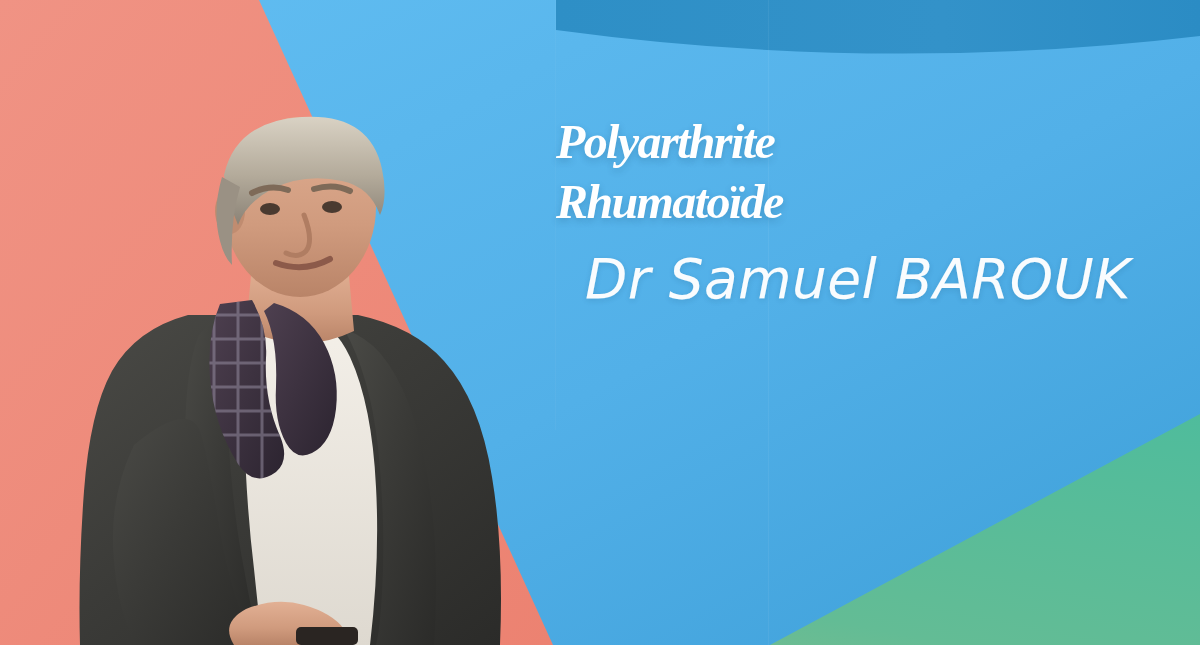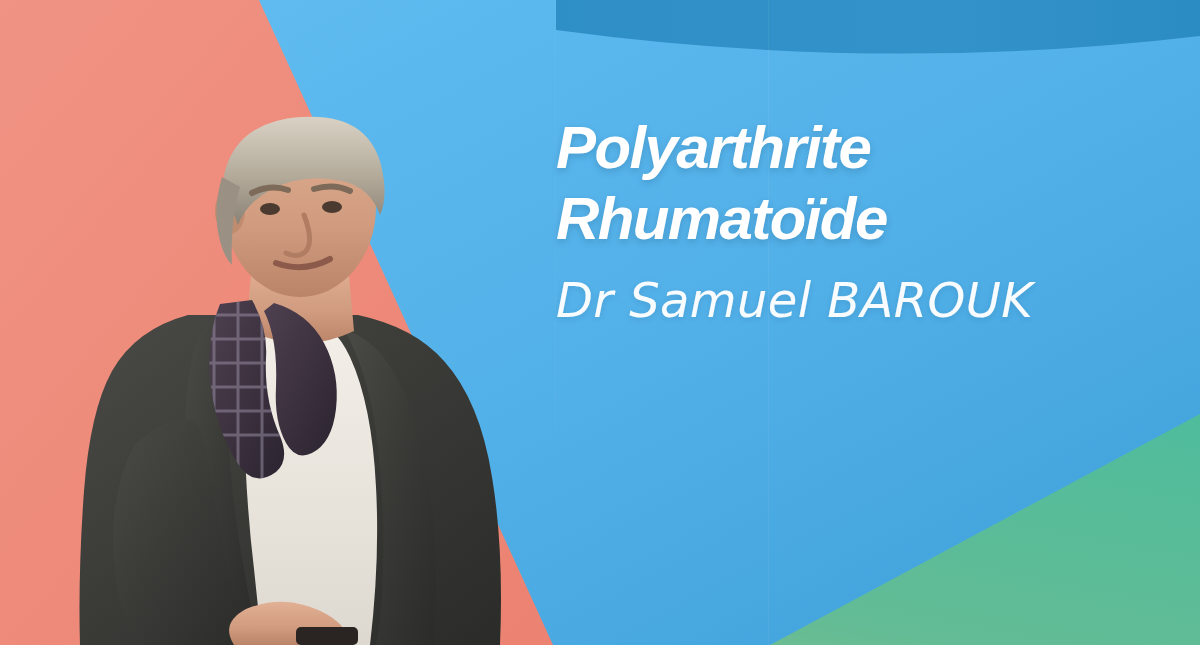--- a/index.html
+++ b/index.html
@@ -54,42 +54,43 @@
 
   
   .textblock {
     position:absolute;
     left:556px;
     top:118px;
     width:600px;
   }
   .title {
     color:#FFFFFF;
-    font-family:Liberation Sans, sans-serif;
+    font-family:Liberation Serif, serif;
     font-weight:700;
     font-style:italic;
-    font-size:60px;
+    font-size:48px;
     line-height:0.99;
     letter-spacing:-1.6px;
     text-shadow:0 3px 7px rgba(20,70,110,0.24);
     white-space:nowrap;
   }
   .title .line2 { display:block;margin-top:12px; }
   .subtitle {
     margin-top:26px;
     color:#FFFFFF;
     font-family:"DejaVu Sans", sans-serif;
     font-weight:400;
     font-style:italic;
-    font-size:48px;
+    font-size:55px;
     line-height:1.05;
     letter-spacing:0.4px;
     opacity:0.97;
     text-shadow:0 2px 6px rgba(20,70,110,0.18);
     white-space:nowrap;
+    margin-left:29px;
     -webkit-text-stroke:0.15px rgba(255,255,255,0.5);
   }
 </style>
 </head>
 <body>
 
 <div id="slide">
 
   <div class="bg-layer">
     <svg viewBox="0 0 1200 645" preserveAspectRatio="none" aria-hidden="true">

